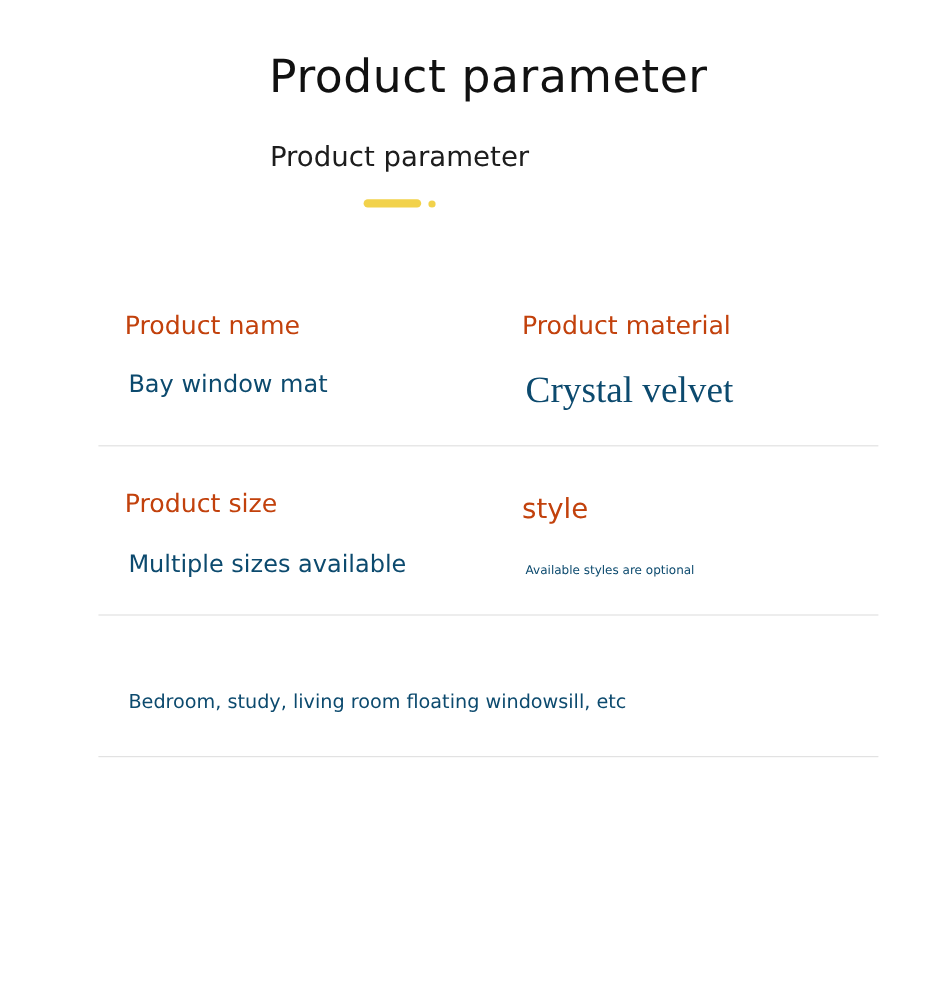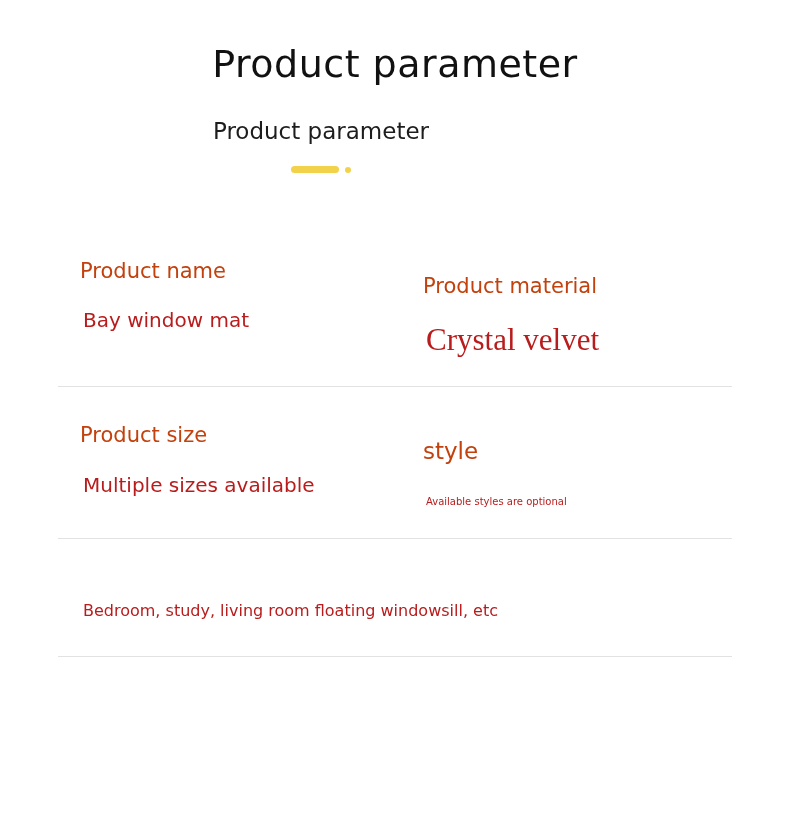--- a/index.html
+++ b/index.html
@@ -12,20 +12,21 @@
     background: #ffffff;
     font-family: "DejaVu Sans", sans-serif;
     color: #1a1a1a;
     overflow: hidden;
   }
   .page {
     position: relative;
     width: 790px;
     height: 696px;
     box-sizing: border-box;
+    padding-left: 24px;
   }
   .main-title {
     text-align: center;
     font-size: 38px;
     font-weight: 400;
     letter-spacing: 0.5px;
     color: #111111;
     margin: 0;
     padding-top: 42px;
   }
@@ -65,41 +66,41 @@
 
   .table {
     margin: 86px 58px 0 58px;
   }
   .row {
     display: flex;
     border-bottom: 1px solid #e2e2e2;
     padding-bottom: 26px;
   }
   .row.first { padding-bottom: 28px; }
-  .row + .row { padding-top: 36px; }
+  .row + .row { padding-top: 36px; align-items: flex-end; }
   .cell {
     flex: 1 1 50%;
     box-sizing: border-box;
   }
   .cell.left { padding-left: 22px; }
-  .cell.right { padding-left: 28px; margin-top: 15px; }
+  .cell.right { padding-left: 28px; }
   .cell.full { flex: 1 1 100%; padding-left: 22px; }
 
   .label {
     font-size: 21px;
     font-weight: 400;
     color: #c2410c;
     line-height: 1.2;
   }
   .label.style-lbl { font-size: 23px; }
 
   .value {
     font-size: 20px;
     font-weight: 400;
-    color: #b91c1c;
+    color: #0c4a6e;
     margin-top: 24px;
     padding-left: 3px;
     line-height: 1.2;
   }
   .value.material { font-size: 31px; margin-top: 22px; font-family: Liberation Serif, serif; }
   .value.styles { font-size: 10px; margin-top: 30px; }
   .value.scenario { font-size: 16px; margin-top: 26px; }
 
   .row.r2 { padding-bottom: 30px; }
   .row.r3 { padding-bottom: 36px; }

